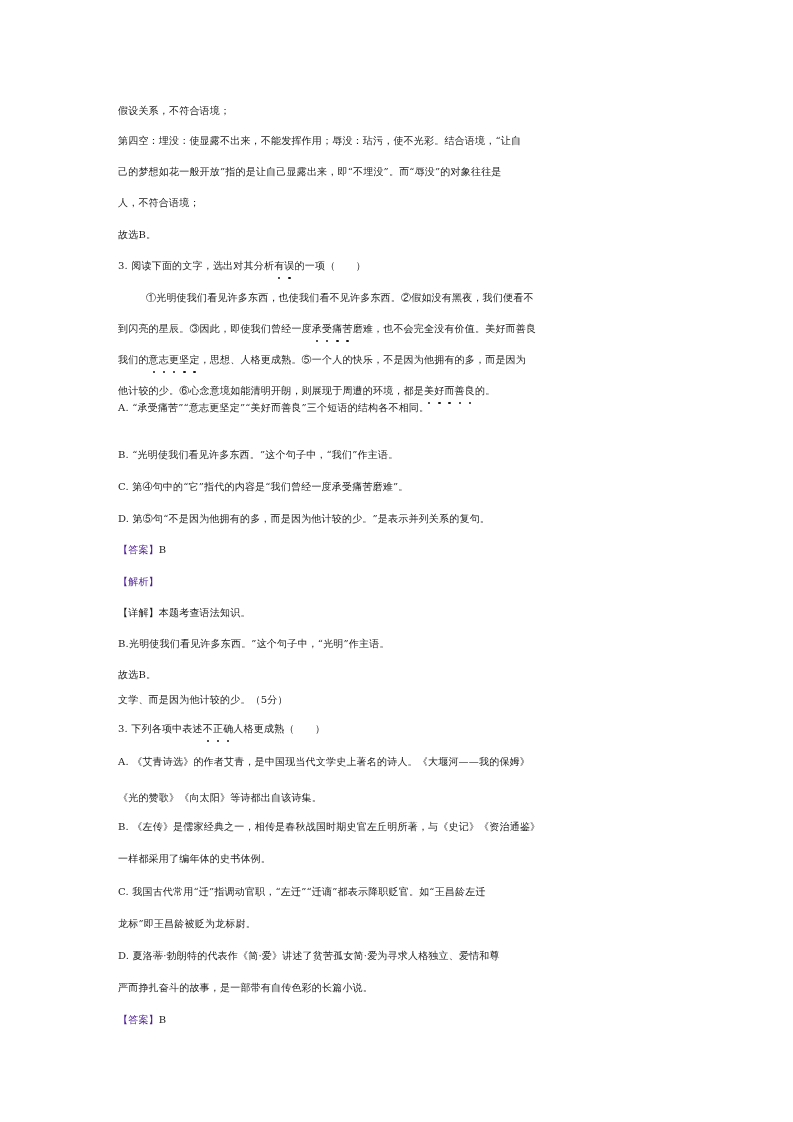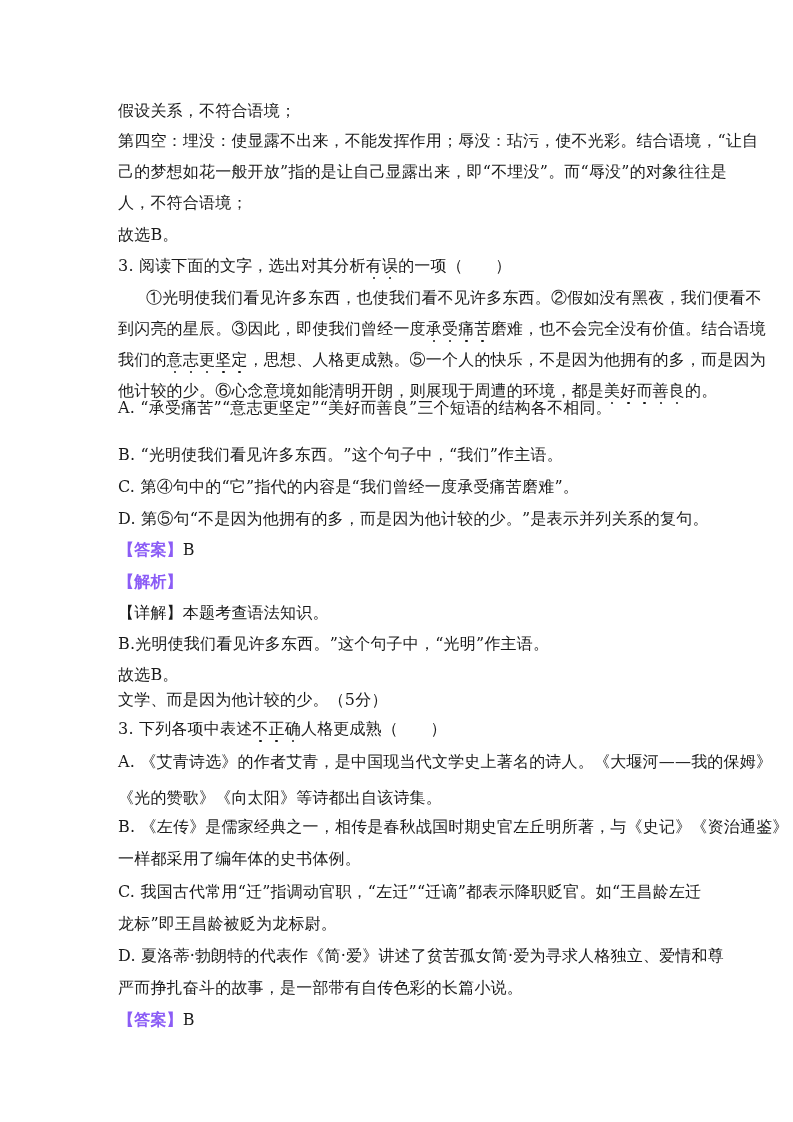--- a/index.html
+++ b/index.html
@@ -1,46 +1,46 @@
 <!DOCTYPE html>
 <html><head>
 <meta charset="utf-8">
 <style>
   html, body { margin: 0; padding: 0; background: #ffffff; }
   body { width: 793px; height: 1122px; position: relative; overflow: hidden;
          font-family: "DejaVu Serif", "Liberation Serif", serif; color: #1a1a1a; }
   .page { position: absolute; left: 118px; top: 0; width: 560px; }
-  .line { position: absolute; left: 0; white-space: nowrap; font-size: 16px; line-height: 20px; letter-spacing: 0.2px; }
+  .line { position: absolute; left: 0; white-space: nowrap; font-size: 10px; line-height: 20px; letter-spacing: 0.2px; }
   .indent { left: 28px; }
   .dot { position: relative; display: inline-block; }
   .dot::after { content: ""; position: absolute; left: 50%; bottom: -3px; width: 2.4px; height: 2.4px;
                 margin-left: -1.2px; background: #1a1a1a; border-radius: 50%; }
   .ul { text-underline-offset: 3px; }
-  .tag { color: #8b5cf6; font-weight: bold; }
+  .tag { color: #4c1d95; }
 </style>
 </head>
 <body>
 
 <div class="page">
 
   <div class="line" style="top:101px">假设关系，不符合语境；</div>
   <div class="line" style="top:131px">第四空：埋没：使显露不出来，不能发挥作用；辱没：玷污，使不光彩。结合语境，“让自</div>
   <div class="line" style="top:162px">己的梦想如花一般开放”指的是让自己显露出来，即“不埋没”。而“辱没”的对象往往是</div>
   <div class="line" style="top:193px">人，不符合语境；</div>
   <div class="line" style="top:225px">故选B。</div>
 
   <div class="line" style="top:256px">
     <span>3. 阅读下面的文字，选出对其分析</span><span class="dot">有</span><span class="dot">误</span><span>的一项（　　）</span>
   </div>
 
   <div class="line indent" style="top:288px">
     <span class="ul">①光明使我们看见许多东西，</span><span>也使我们看不见许多东西。②假如没有黑夜，我们便看不</span>
   </div>
   <div class="line" style="top:319px">
-    <span>到闪亮的星辰。③因此，即使我们曾经一度</span><span class="dot">承</span><span class="dot">受</span><span class="dot">痛</span><span class="dot">苦</span><span>磨难，也不会完全没有价值。结合语境</span>
+    <span>到闪亮的星辰。③因此，即使我们曾经一度</span><span class="dot">承</span><span class="dot">受</span><span class="dot">痛</span><span class="dot">苦</span><span>磨难，也不会完全没有价值。美好而善良</span>
   </div>
   <div class="line" style="top:350px">
     <span>我们的</span><span class="dot">意</span><span class="dot">志</span><span class="dot">更</span><span class="dot">坚</span><span class="dot">定</span><span>，思想、人格更成熟。⑤一个人的快乐，不是因为他拥有的多，而是因为</span>
   </div>
   <div class="line" style="top:381px">
     <span>他计较的少。⑥心念意境如能清明开朗，则展现于周遭的环境，都是</span><span class="dot">美</span><span class="dot">好</span><span class="dot">而</span><span class="dot">善</span><span class="dot">良</span><span>的。</span>
   </div>
 
   <div class="line" style="top:398px">A. “承受痛苦”“意志更坚定”“美好而善良”三个短语的结构各不相同。</div>
   <div class="line" style="top:445px">B. “光明使我们看见许多东西。”这个句子中，“我们”作主语。</div>

